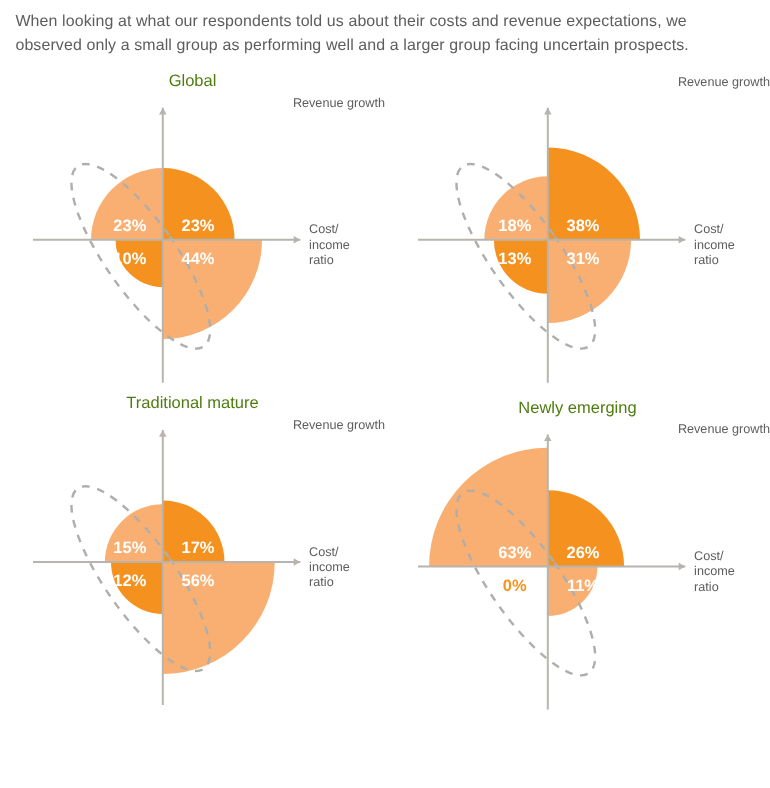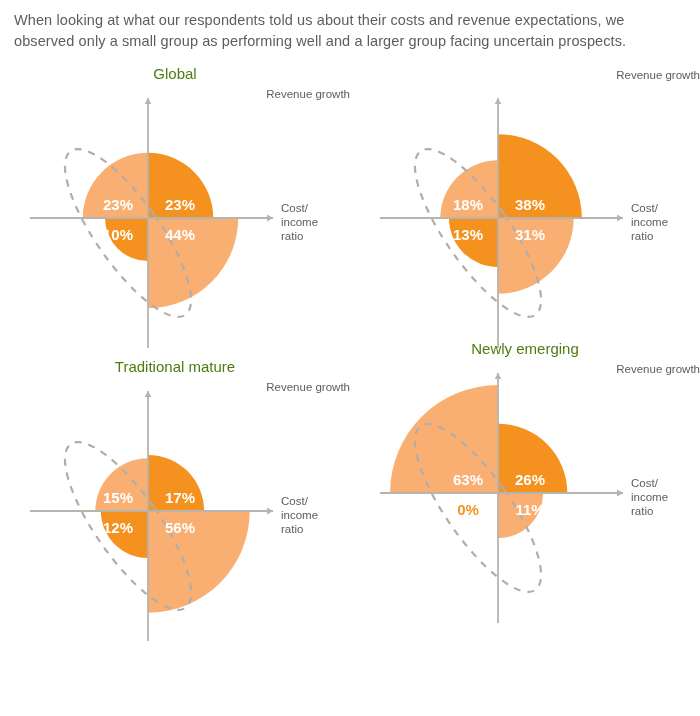--- a/index.html
+++ b/index.html
@@ -26,21 +26,21 @@
     height:600px;
   }
   .panel{
     position:absolute;
     width:350px;
     height:290px;
   }
   .panel-0{left:0;   top:0;}
   .panel-1{left:350px;top:0;}
   .panel-2{left:0;   top:293px;}
-  .panel-3{left:350px;top:275px;}
+  .panel-3{left:350px;top:297px;}
 
   .panel-title{
     text-align:center;
     font-size:15px;
     color:#4d7c0f;
     margin:0;
     padding-top:2px;
     font-weight:400;
   }
   .panel-sub{

